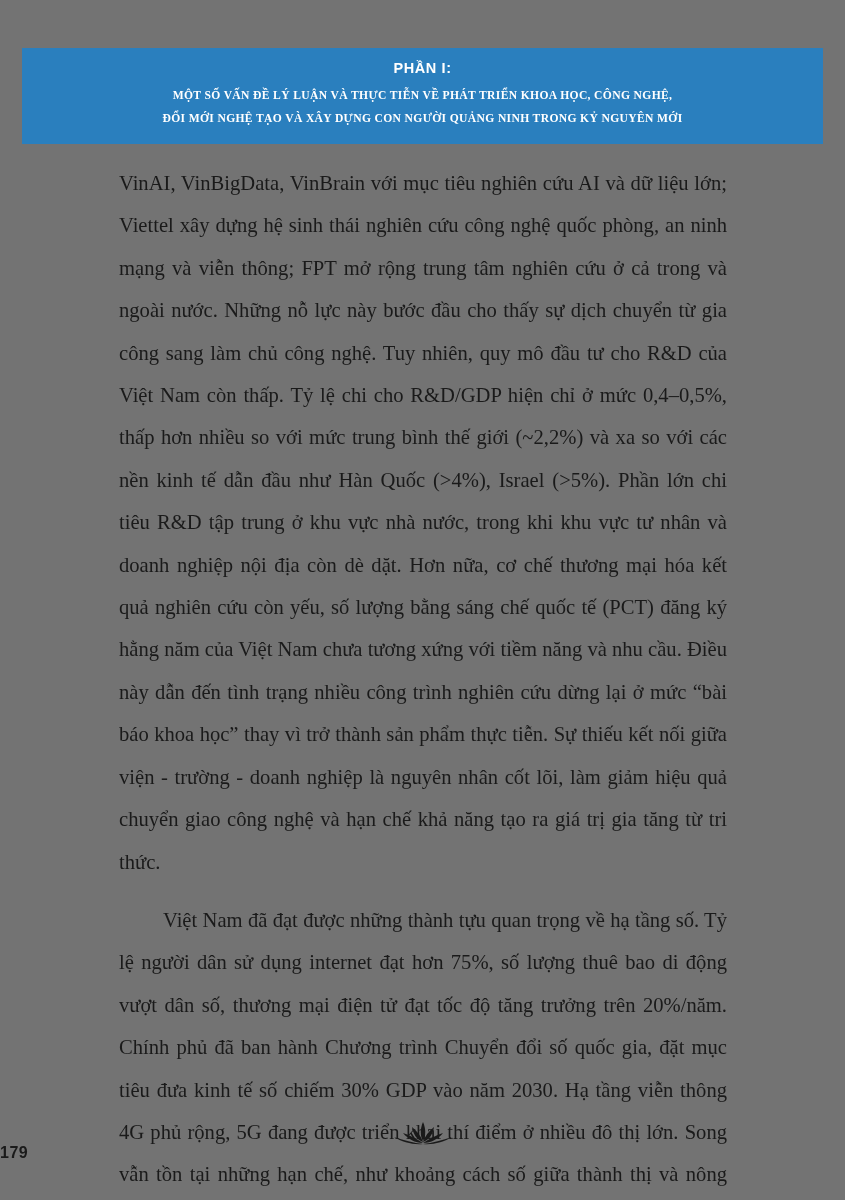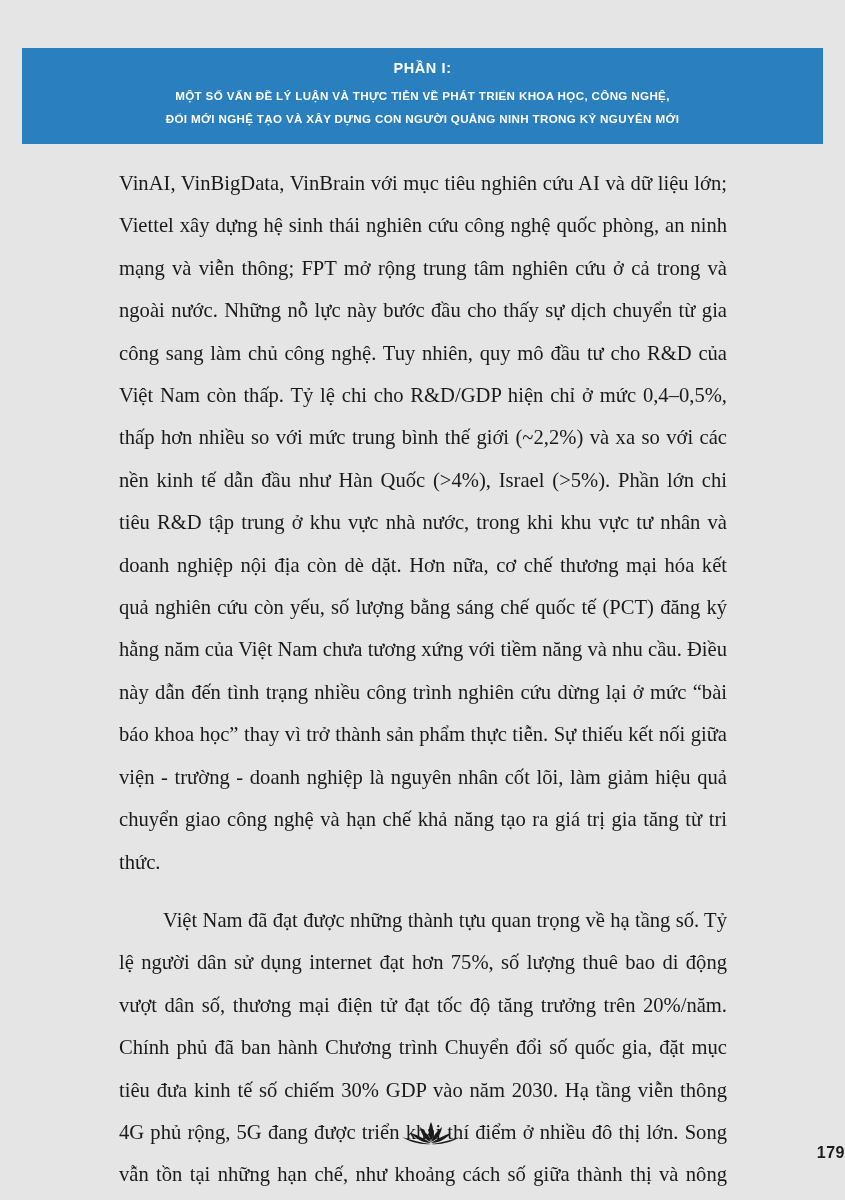--- a/index.html
+++ b/index.html
@@ -12,21 +12,21 @@
     background: #ffffff;
     font-family: "Liberation Serif", serif;
     position: relative;
     overflow: hidden;
   }
 
   .page {
     position: relative;
     width: 845px;
     height: 1200px;
-    background: #e5e5e5;
+    background: #737373;
     box-sizing: border-box;
   }
 
   
   .header-band {
     position: absolute;
     top: 48px;
     left: 22px;
     right: 22px;
     background: #2a7fbe;
@@ -37,21 +37,21 @@
   .header-title {
     color: #ffffff;
     font-family: "Liberation Sans", sans-serif;
     font-weight: bold;
     font-size: 14.5px;
     letter-spacing: 0.6px;
     margin-bottom: 9px;
   }
   .header-sub-line {
     color: #ffffff;
-    font-family: Liberation Sans, sans-serif;
+    font-family: Liberation Serif, serif;
     font-weight: bold;
     font-size: 11.6px;
     letter-spacing: 0.35px;
     line-height: 1.95;
     white-space: nowrap;
   }
 
   
   .content {
     position: absolute;
@@ -70,23 +70,23 @@
     hyphens: none;
   }
   .para + .para {
     text-indent: 44px;
   }
 
   
   .footer {
     position: absolute;
     bottom: 38px;
-    left: 16px;
+    left: 0;
     right: 0;
-    text-align: right;
+    text-align: left;
   }
   .lotus {
     display: block;
     margin: 0 auto -6px auto;
   }
   .page-number {
     font-family: "Liberation Sans", sans-serif;
     font-weight: bold;
     font-size: 16px;
     color: #1a1a1a;

